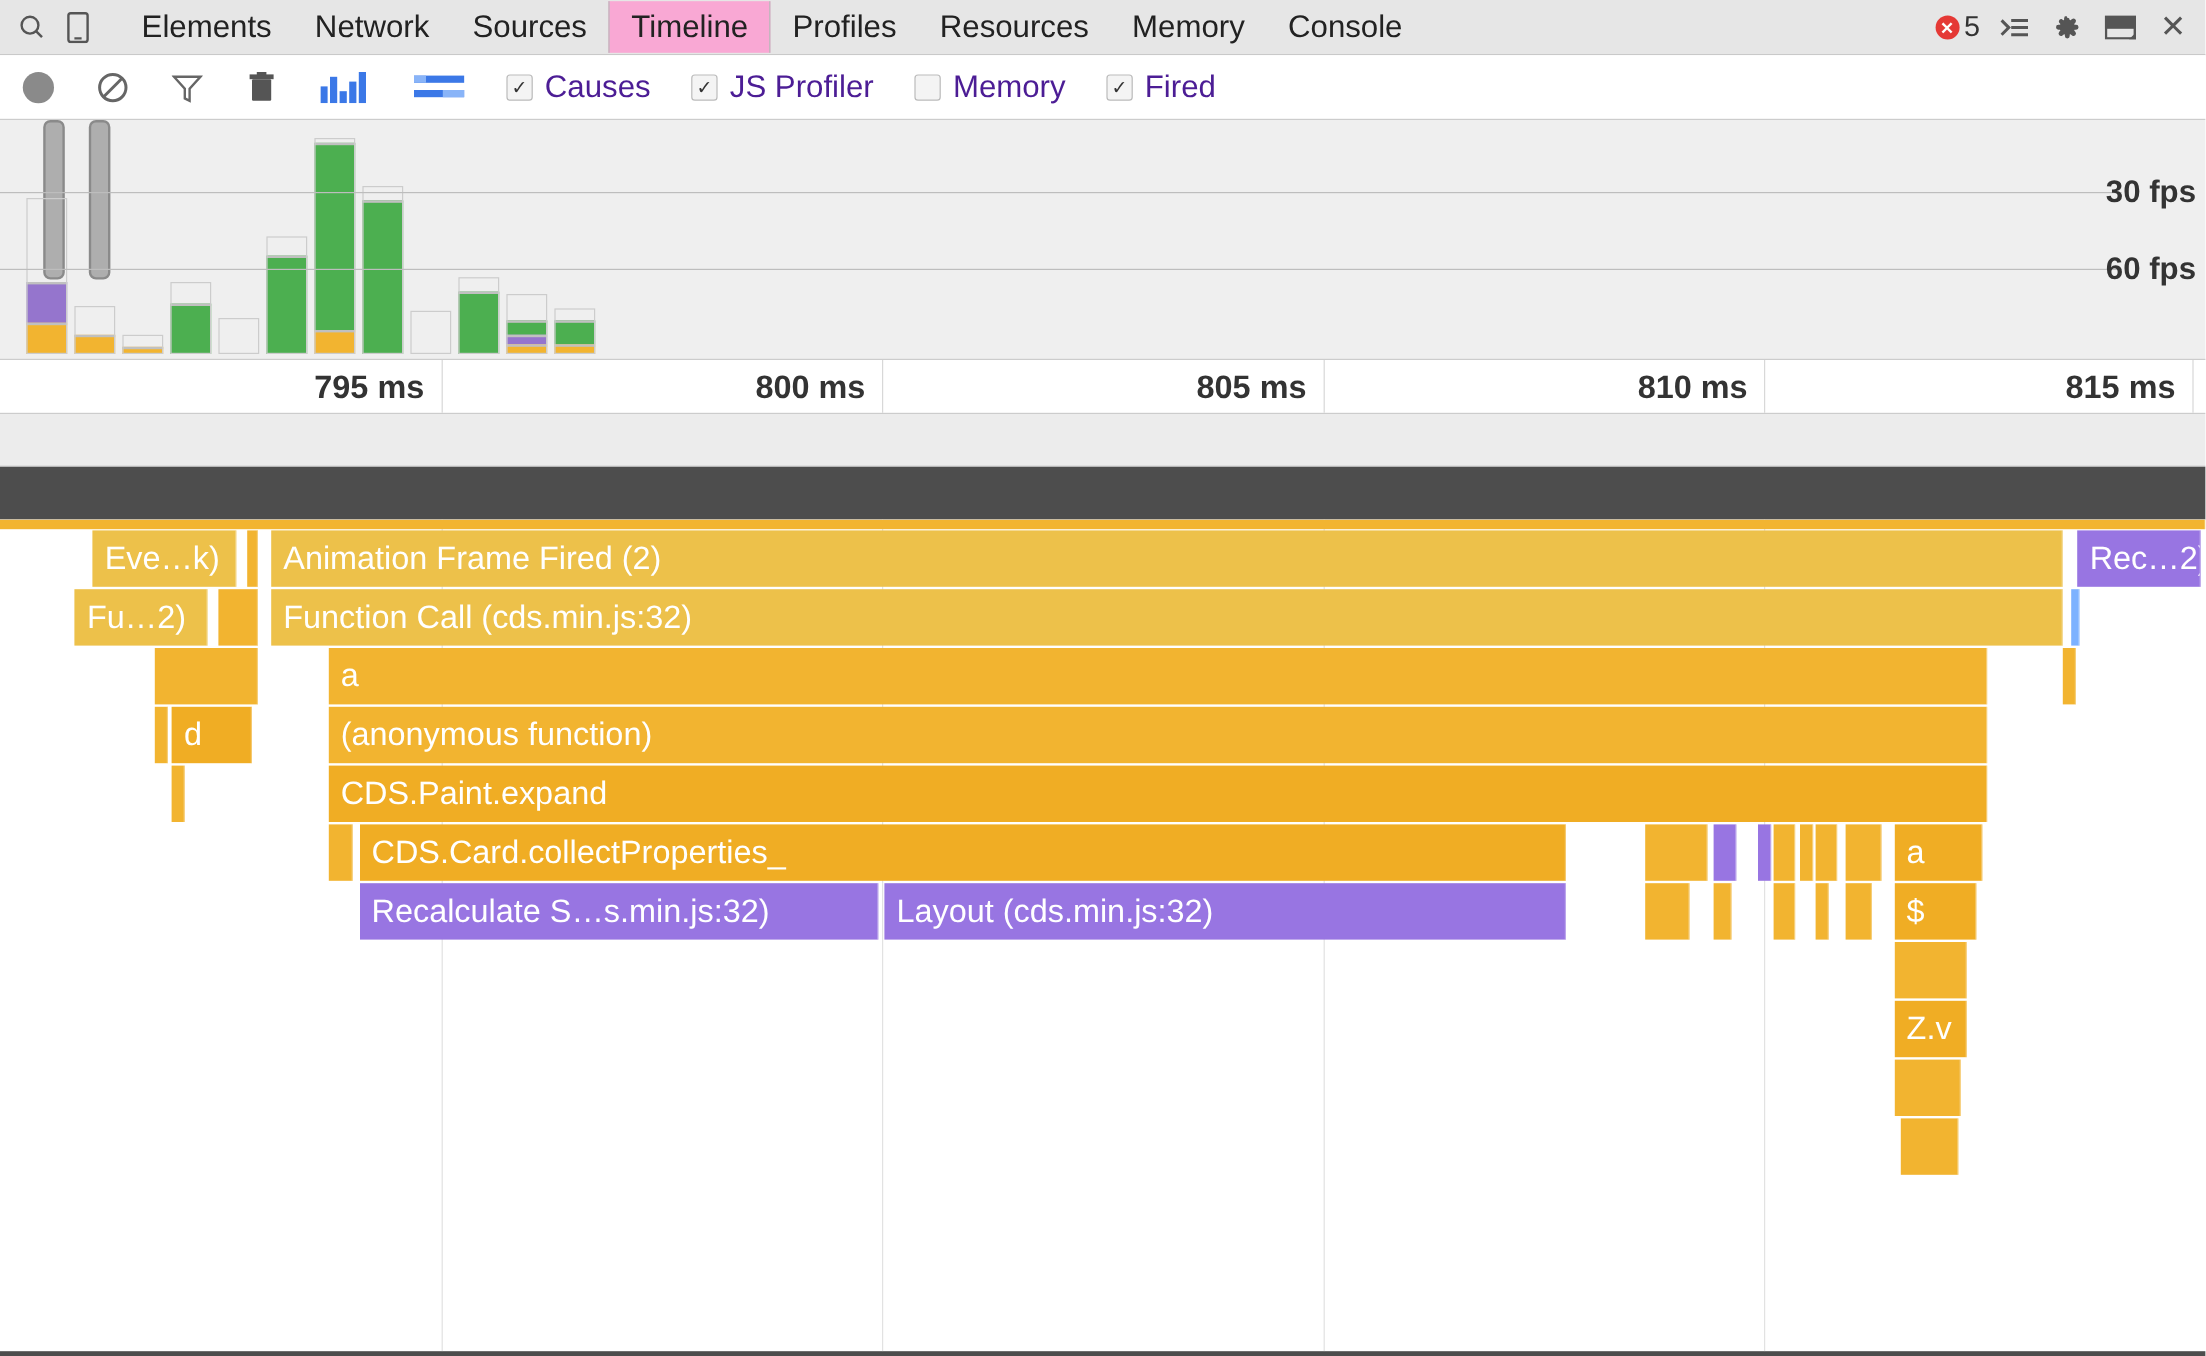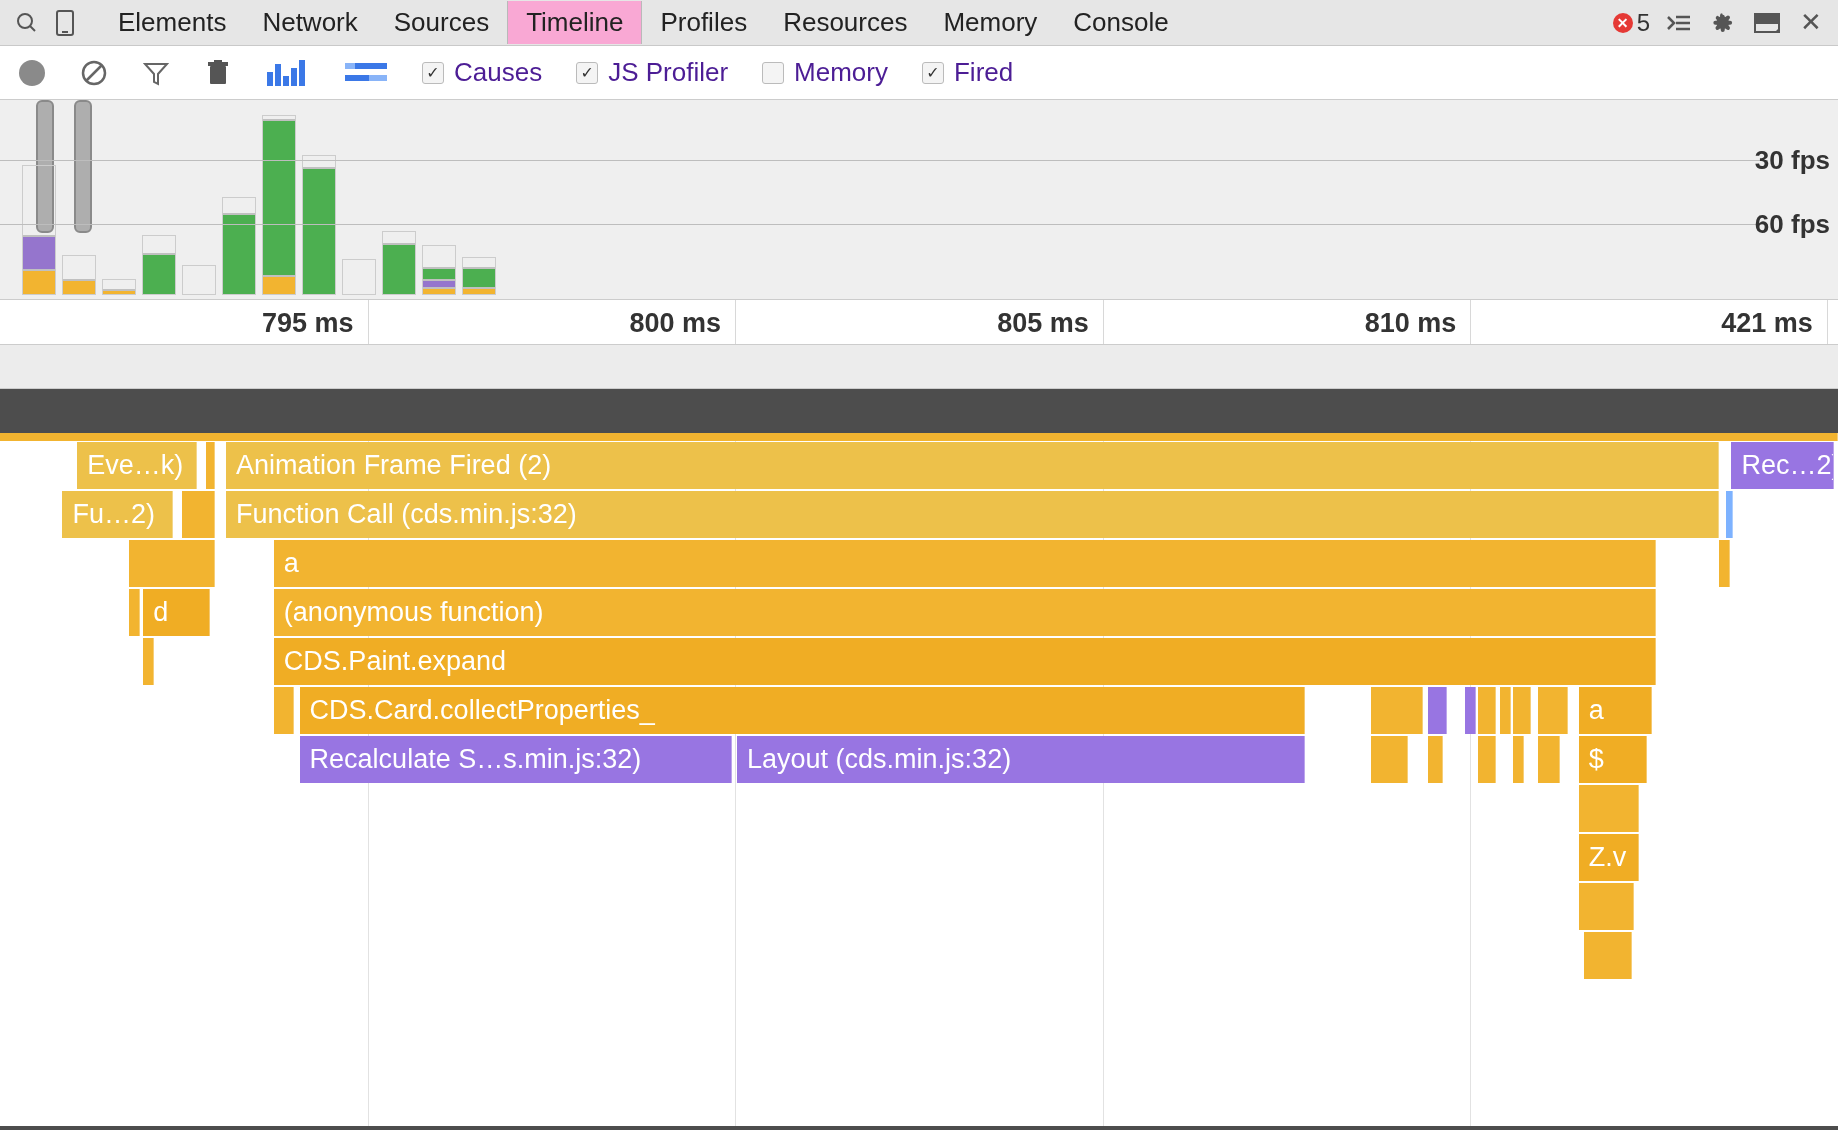--- a/index.html
+++ b/index.html
@@ -361,21 +361,21 @@
   <span class="tick" style="left:40%">
       <span class="lbl">800 ms</span>
     </span>
   <span class="tick" style="left:60%">
       <span class="lbl">805 ms</span>
     </span>
   <span class="tick" style="left:80%">
       <span class="lbl">810 ms</span>
     </span>
   <span class="tick" style="left:99.4%">
-      <span class="lbl">421 ms</span>
+      <span class="lbl">815 ms</span>
     </span>
 </div>
 
 <div class="band-light"></div>
 <div class="band-dark"></div>
 
 <div class="flame">
   <div class="grid">
     <span class="vline" style="left:20%"></span>
     <span class="vline" style="left:40%"></span>

